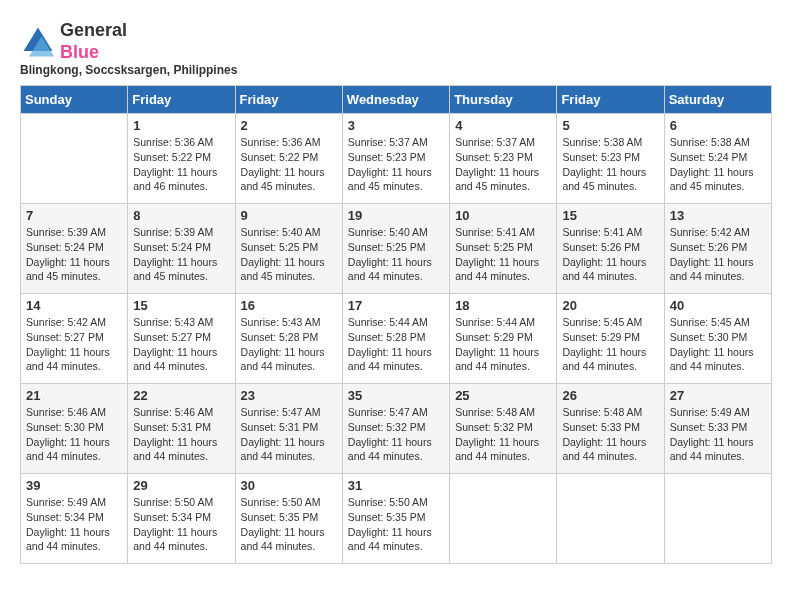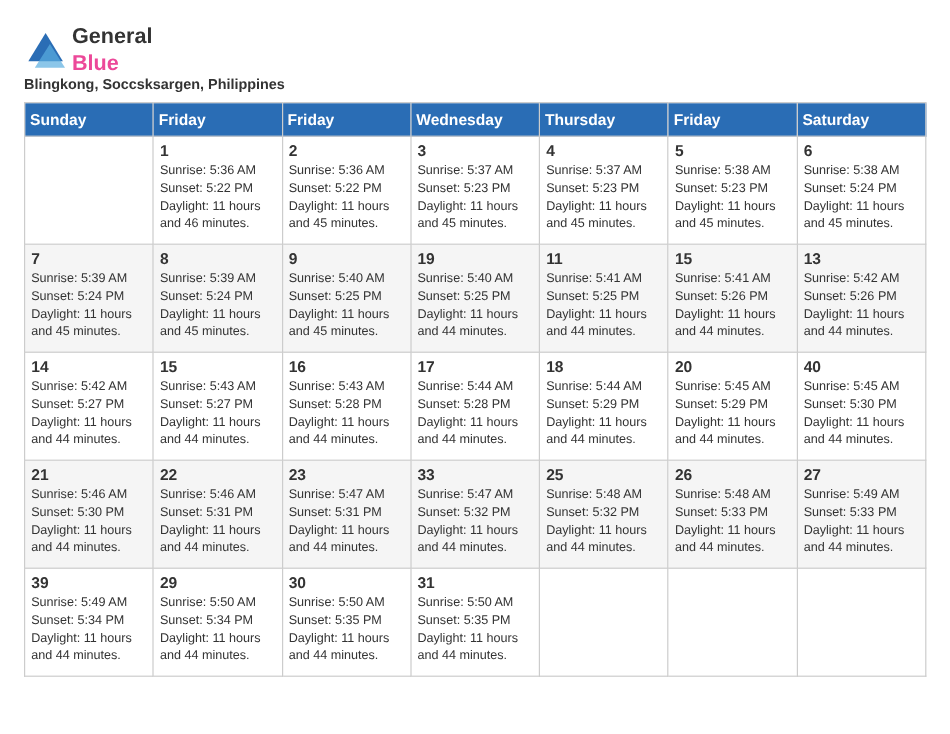--- a/index.html
+++ b/index.html
@@ -160,21 +160,21 @@
         </td>
         <td>
           <span class="day-num">9</span>
           <div class="day-info">Sunrise: 5:40 AM<br>Sunset: 5:25 PM<br>Daylight: 11 hours and 45 minutes.</div>
         </td>
         <td>
           <span class="day-num">19</span>
           <div class="day-info">Sunrise: 5:40 AM<br>Sunset: 5:25 PM<br>Daylight: 11 hours and 44 minutes.</div>
         </td>
         <td>
-          <span class="day-num">11</span>
+          <span class="day-num">10</span>
           <div class="day-info">Sunrise: 5:41 AM<br>Sunset: 5:25 PM<br>Daylight: 11 hours and 44 minutes.</div>
         </td>
         <td>
           <span class="day-num">15</span>
           <div class="day-info">Sunrise: 5:41 AM<br>Sunset: 5:26 PM<br>Daylight: 11 hours and 44 minutes.</div>
         </td>
         <td>
           <span class="day-num">13</span>
           <div class="day-info">Sunrise: 5:42 AM<br>Sunset: 5:26 PM<br>Daylight: 11 hours and 44 minutes.</div>
         </td>
@@ -216,21 +216,21 @@
         </td>
         <td>
           <span class="day-num">22</span>
           <div class="day-info">Sunrise: 5:46 AM<br>Sunset: 5:31 PM<br>Daylight: 11 hours and 44 minutes.</div>
         </td>
         <td>
           <span class="day-num">23</span>
           <div class="day-info">Sunrise: 5:47 AM<br>Sunset: 5:31 PM<br>Daylight: 11 hours and 44 minutes.</div>
         </td>
         <td>
-          <span class="day-num">33</span>
+          <span class="day-num">35</span>
           <div class="day-info">Sunrise: 5:47 AM<br>Sunset: 5:32 PM<br>Daylight: 11 hours and 44 minutes.</div>
         </td>
         <td>
           <span class="day-num">25</span>
           <div class="day-info">Sunrise: 5:48 AM<br>Sunset: 5:32 PM<br>Daylight: 11 hours and 44 minutes.</div>
         </td>
         <td>
           <span class="day-num">26</span>
           <div class="day-info">Sunrise: 5:48 AM<br>Sunset: 5:33 PM<br>Daylight: 11 hours and 44 minutes.</div>
         </td>

